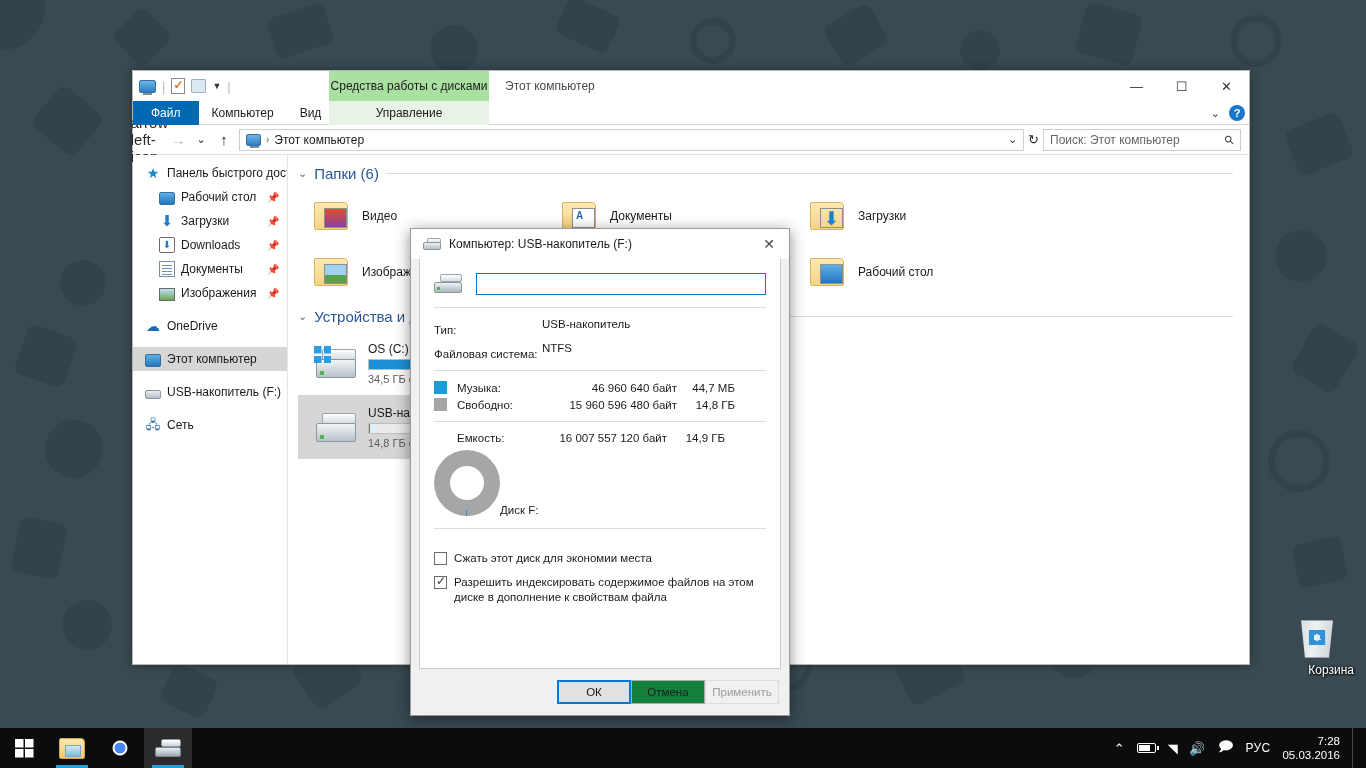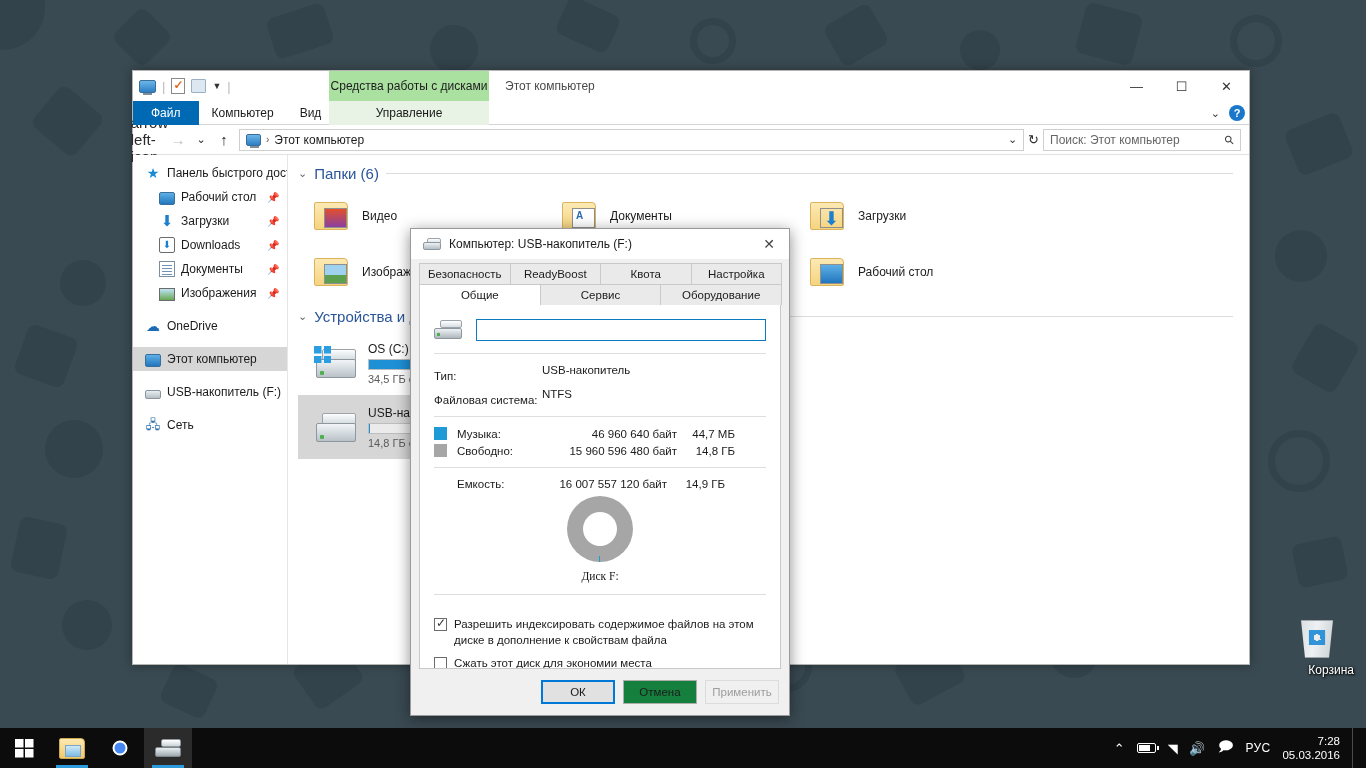--- a/index.html
+++ b/index.html
@@ -392,21 +392,21 @@
   .sw.used { background:#1e9ad6; }
   .sw.free { background:#a6a6a6; }
   .usage-row .lbl { width: 92px; }
   .usage-row .bytes { width: 128px; text-align:right; }
   .usage-row .hum { width: 58px; text-align:right; }
   .cap-row { display:flex; margin: 8px 0 4px 0; }
   .cap-row .lbl { width: 105px; padding-left:23px; }
   .cap-row .bytes { width: 128px; text-align:right; }
   .cap-row .hum { width: 58px; text-align:right; }
 
-  .donut-wrap { display:flex; flex-direction:column; align-items:center; margin-top: 6px; font-family: Liberation Serif, serif; }
+  .donut-wrap { display:flex; flex-direction:row; align-items:flex-end; margin-top: 6px; }
   .donut {
     width: 66px; height:66px; border-radius:50%;
     position:relative;
   }
   .donut::after {
     content:""; position:absolute; left:50%; top:50%;
     transform:translate(-50%,-50%);
     width: 34px; height:34px; border-radius:50%; background:#fff;
   }
   .donut-lbl { margin-top: 8px; font-size:11.5px; }
@@ -417,21 +417,21 @@
     flex:0 0 13px; position:relative; margin-top:1px;
   }
   .chkbox.on::after {
     content:"✓"; position:absolute; left:1px; top:-3px;
     font-size:12px; color:#3a3a3a;
   }
   .chk-lbl { line-height: 1.35; }
 
   .dlg-btns {
     height: 46px; display:flex; align-items:center; justify-content:flex-end;
-    gap: 8px; padding-right: 10px;
+    gap: 0; padding-right: 10px;
   }
   .dbtn {
     width: 74px; height:24px; font-size:11.5px;
     border:1px solid #adadad; background:#15803d; color:#1b1b1b;
     display:flex; align-items:center; justify-content:center;
   }
   .dbtn.default { border:2px solid #0078d7; background:#e1e1e1; }
   .dbtn.disabled { color:#9d9d9d; background:#f0f0f0; border-color:#dcdcdc; }
 
   
@@ -759,33 +759,20 @@
 
   <div class="dlg-title">
     <span class="tico">
         <span class="t"></span>
         <span class="b"></span>
       </span>
     <span>Компьютер: USB-накопитель (F:)</span>
     <span class="dlg-close">✕</span>
   </div>
 
-  <div class="tabs-wrap">
-    <div class="tabrow row1">
-      <div class="tabitm">Безопасность</div>
-      <div class="tabitm">ReadyBoost</div>
-      <div class="tabitm">Квота</div>
-      <div class="tabitm">Настройка</div>
-    </div>
-    <div class="tabrow row2">
-      <div class="tabitm active">Общие</div>
-      <div class="tabitm">Сервис</div>
-      <div class="tabitm">Оборудование</div>
-    </div>
-  </div>
 
   <div class="tab-content">
 
     <div class="vol-row">
       <span class="vol-ico">
         <span class="t"></span>
           <span class="b"></span>
           <span class="led"></span>
       </span>
       <input class="vol-input" type="text" value="" style="">
@@ -828,26 +815,26 @@
     <div class="donut-wrap">
       <div class="donut" id="donut" style="background: conic-gradient(from 180deg, rgb(30, 154, 214) 0deg, rgb(30, 154, 214) 1.056deg, rgb(166, 166, 166) 1.056deg, rgb(166, 166, 166) 360deg);"></div>
       <div class="donut-lbl">Диск F:</div>
     </div>
 
     <div class="hr" style="margin-top:12px;"></div>
 
     <div style="height:12px;"></div>
 
     <div class="chk-row">
+      <span class="chkbox"></span>
+      <span class="chk-lbl">Сжать этот диск для экономии места</span>
+    </div>
+    <div class="chk-row">
       <span class="chkbox on"></span>
       <span class="chk-lbl">Разрешить индексировать содержимое файлов на этом диске в дополнение к свойствам файла</span>
-    </div>
-    <div class="chk-row">
-      <span class="chkbox"></span>
-      <span class="chk-lbl">Сжать этот диск для экономии места</span>
     </div>
   </div>
 
   <div class="dlg-btns">
     <div class="dbtn default">ОК</div>
     <div class="dbtn">Отмена</div>
     <div class="dbtn disabled">Применить</div>
   </div>
 </div>
 

